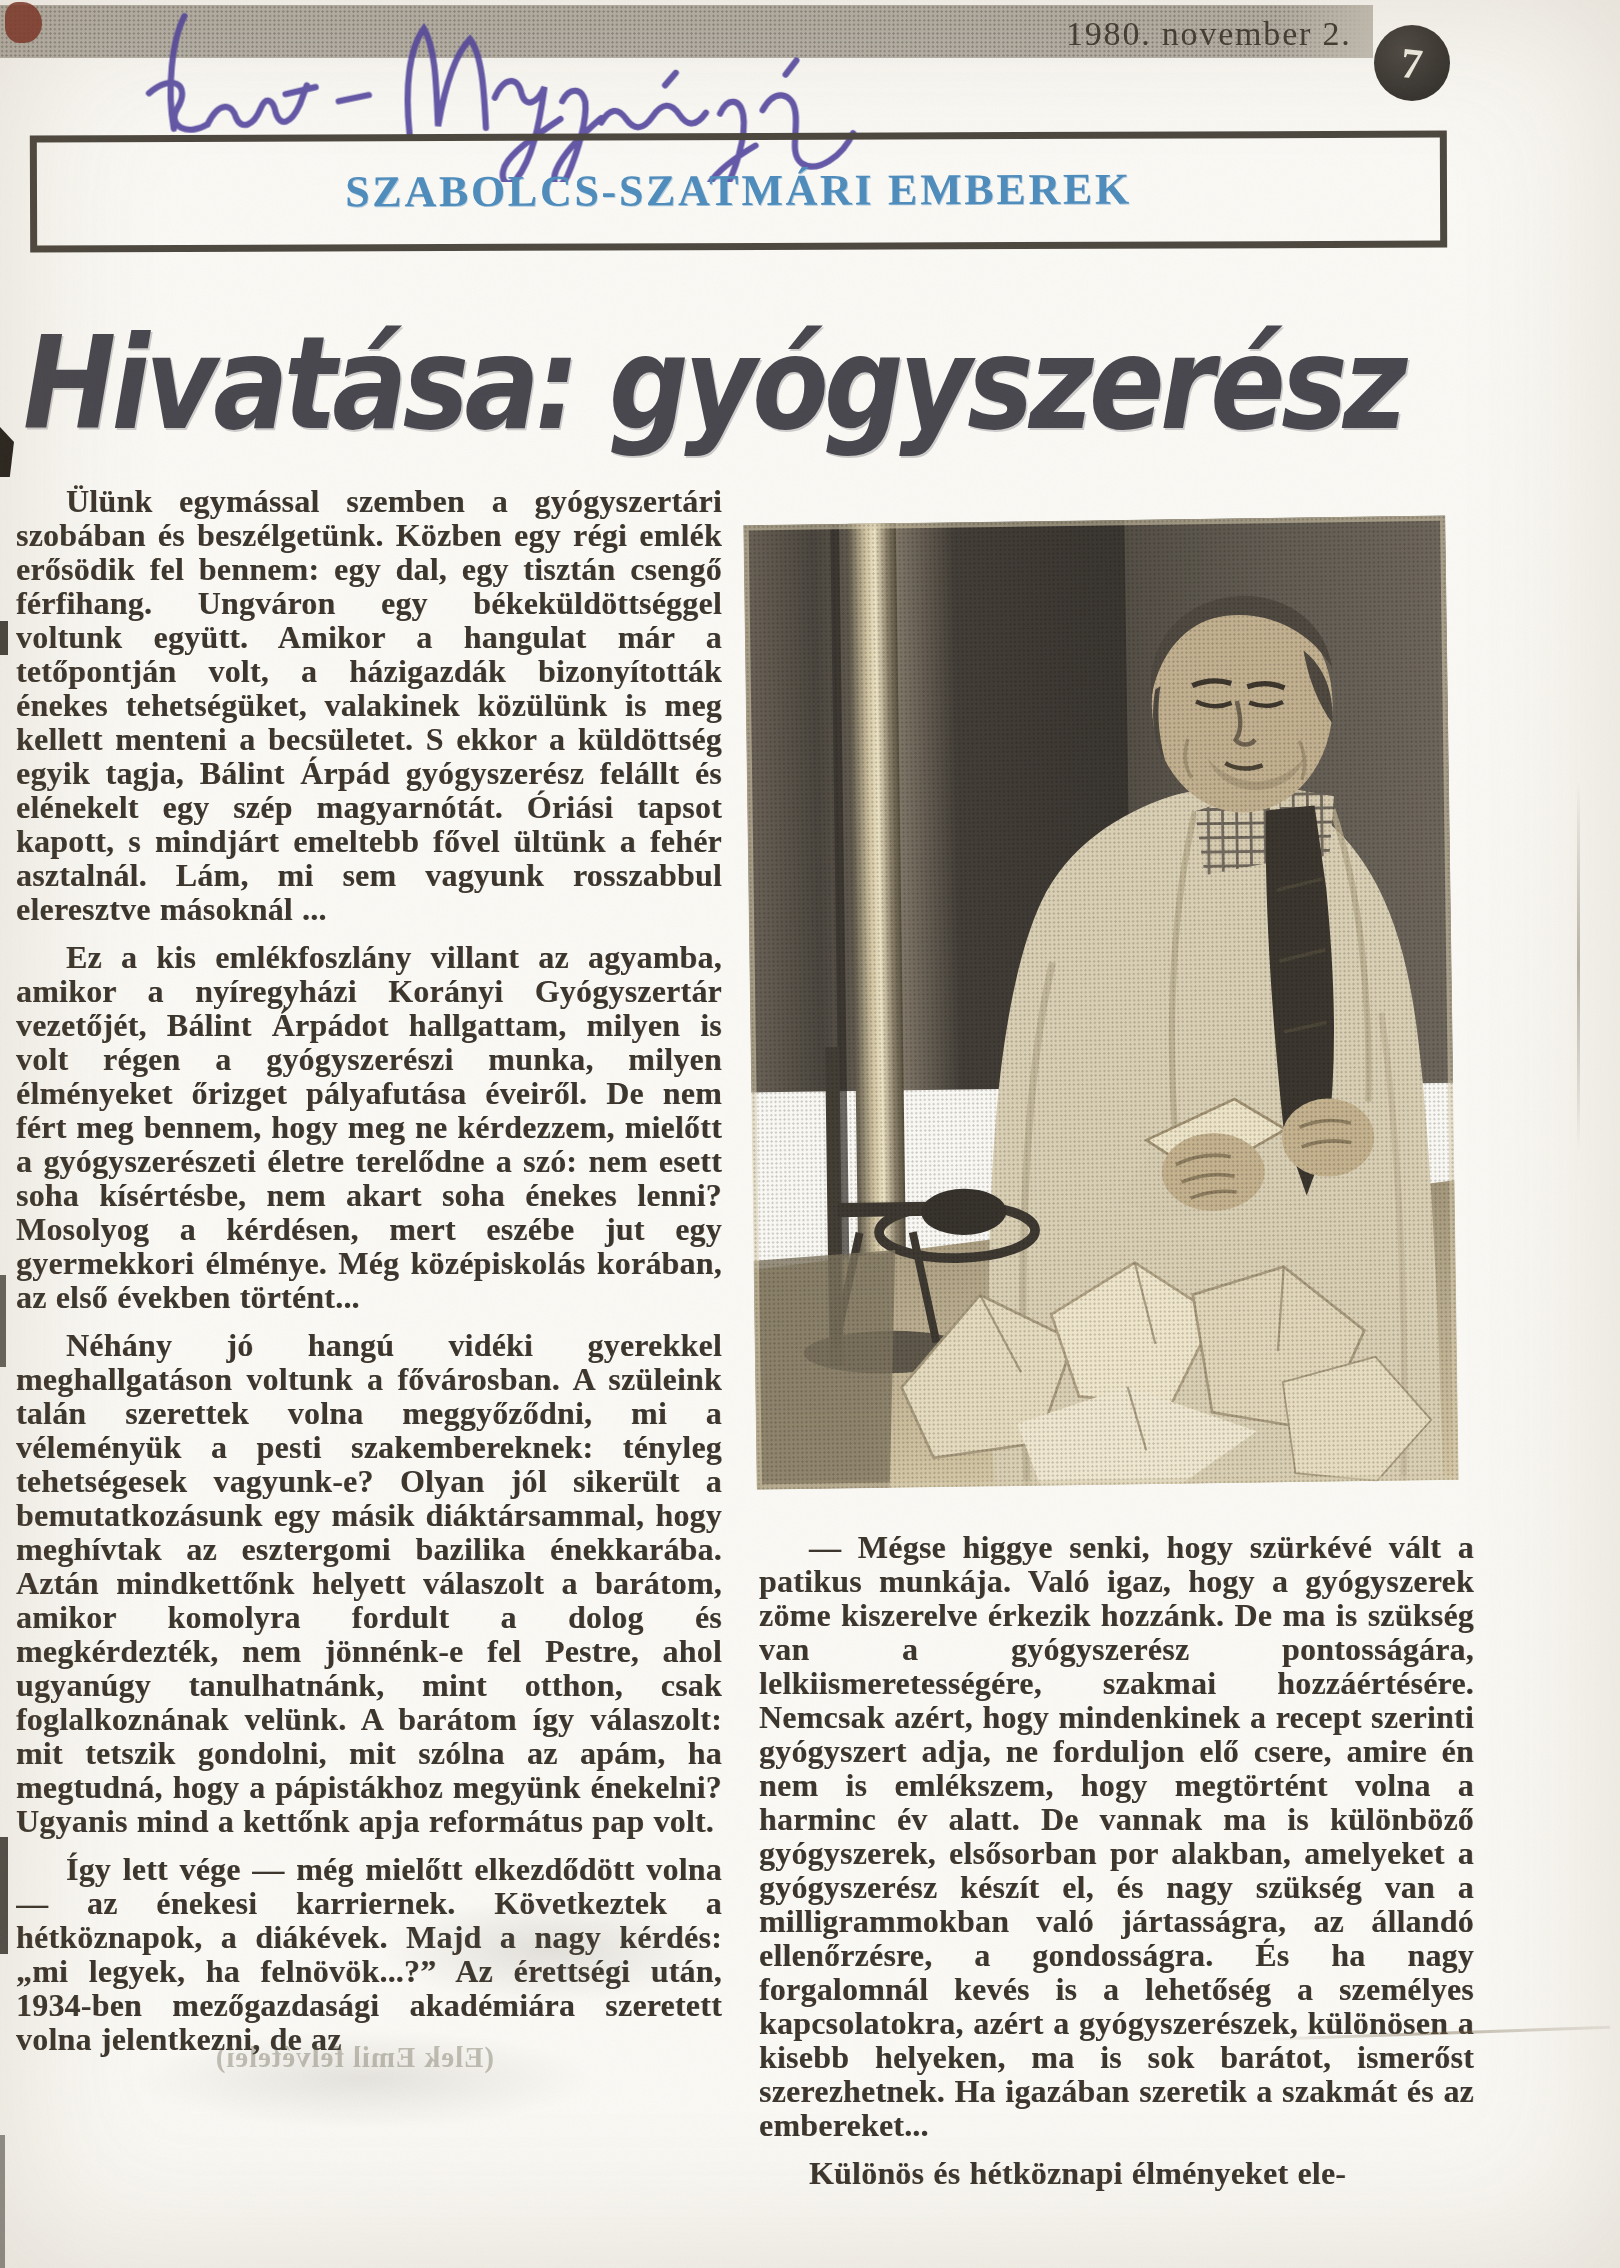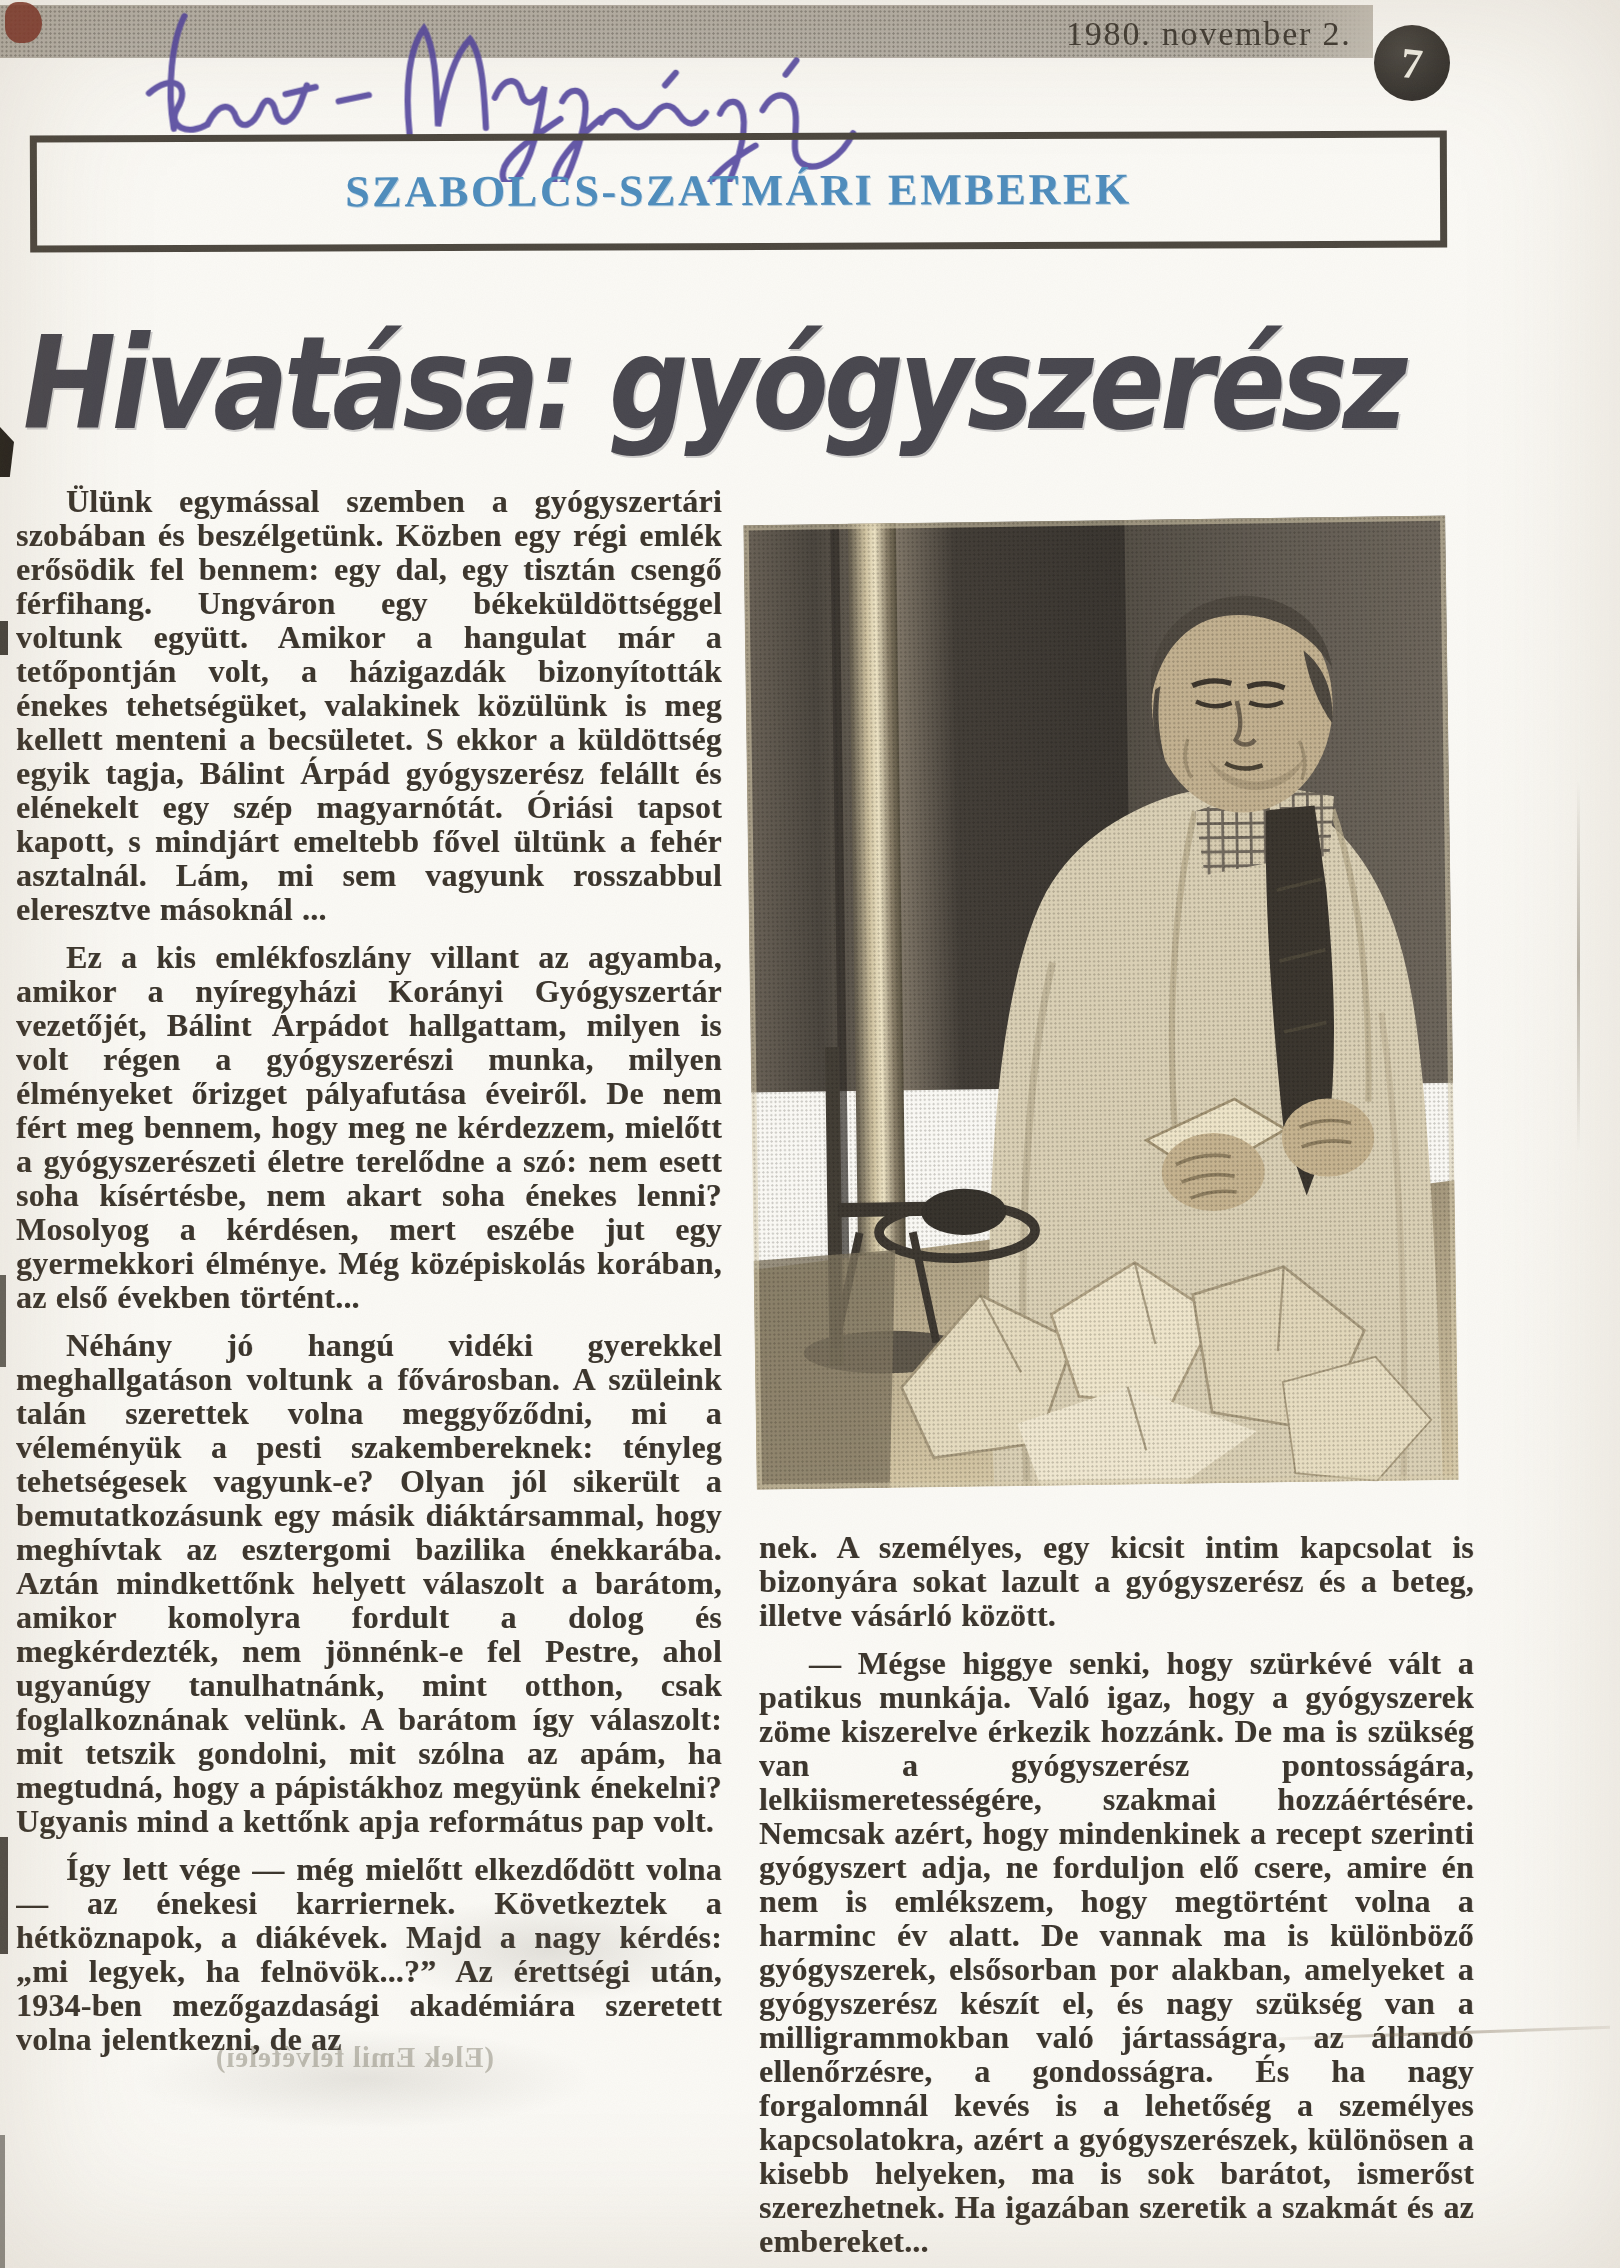--- a/index.html
+++ b/index.html
@@ -223,21 +223,20 @@
     <div class="photo-dots"></div>
   </div>
 
   <div class="col col-left" id="col-left">
       <p>Ülünk egymással szemben a gyógyszertári szobában és beszélgetünk. Közben egy régi emlék erősödik fel bennem: egy dal, egy tisztán csengő férfihang. Ungváron egy békeküldöttséggel voltunk együtt. Amikor a hangulat már a tetőpontján volt, a házigazdák bizonyították énekes tehetségüket, valakinek közülünk is meg kellett menteni a becsületet. S ekkor a küldöttség egyik tagja, Bálint Árpád gyógyszerész felállt és elénekelt egy szép magyarnótát. Óriási tapsot kapott, s mindjárt emeltebb fővel ültünk a fehér asztalnál. Lám, mi sem vagyunk rosszabbul eleresztve másoknál ...</p>
       <p>Ez a kis emlékfoszlány villant az agyamba, amikor a nyíregyházi Korányi Gyógyszertár vezetőjét, Bálint Árpádot hallgattam, milyen is volt régen a gyógyszerészi munka, milyen élményeket őrizget pályafutása éveiről. De nem fért meg bennem, hogy meg ne kérdezzem, mielőtt a gyógyszerészeti életre terelődne a szó: nem esett soha kísértésbe, nem akart soha énekes lenni? Mosolyog a kérdésen, mert eszébe jut egy gyermekkori élménye. Még középiskolás korában, az első években történt...</p>
       <p>Néhány jó hangú vidéki gyerekkel meghallgatáson voltunk a fővárosban. A szüleink talán szerettek volna meggyőződni, mi a véleményük a pesti szakembereknek: tényleg tehetségesek vagyunk-e? Olyan jól sikerült a bemutatkozásunk egy másik diáktársammal, hogy meghívtak az esztergomi bazilika énekkarába. Aztán mindkettőnk helyett válaszolt a barátom, amikor komolyra fordult a dolog és megkérdezték, nem jönnénk-e fel Pestre, ahol ugyanúgy tanulhatnánk, mint otthon, csak foglalkoznának velünk. A barátom így válaszolt: mit tetszik gondolni, mit szólna az apám, ha megtudná, hogy a pápistákhoz megyünk énekelni? Ugyanis mind a kettőnk apja református pap volt.</p>
       <p>Így lett vége — még mielőtt elkezdődött volna — az énekesi karriernek. Következtek a hétköznapok, a diákévek. Majd a nagy kérdés: „mi legyek, ha felnövök...?” Az érettségi után, 1934-ben mezőgazdasági akadémiára szeretett volna jelentkezni, de az</p>
     </div>
   <div class="col col-right" id="col-right">
-      <p class="noindent">nek. A személyes, egy kicsit intim kapcsolat is bizonyára sokat lazult a gyógyszerész és a beteg, illetve vásárló között.</p>
       <p>— Mégse higgye senki, hogy szürkévé vált a patikus munkája. Való igaz, hogy a gyógyszerek zöme kiszerelve érkezik hozzánk. De ma is szükség van a gyógyszerész pontosságára, lelkiismeretességére, szakmai hozzáértésére. Nemcsak azért, hogy mindenkinek a recept szerinti gyógyszert adja, ne forduljon elő csere, amire én nem is emlékszem, hogy megtörtént volna a harminc év alatt. De vannak ma is különböző gyógyszerek, elsősorban por alakban, amelyeket a gyógyszerész készít el, és nagy szükség van a milligrammokban való jártasságra, az állandó ellenőrzésre, a gondosságra. És ha nagy forgalomnál kevés is a lehetőség a személyes kapcsolatokra, azért a gyógyszerészek, különösen a kisebb helyeken, ma is sok barátot, ismerőst szerezhetnek. Ha igazában szeretik a szakmát és az embereket...</p>
       <p>Különös és hétköznapi élményeket ele-</p>
     </div>
 
   <div class="ghost">(Elek Emil felvételei)</div>
 
   <div class="blob b1"></div>
   <div class="blob b2"></div>
   <div class="crease"></div>
   <div class="crease2"></div>

